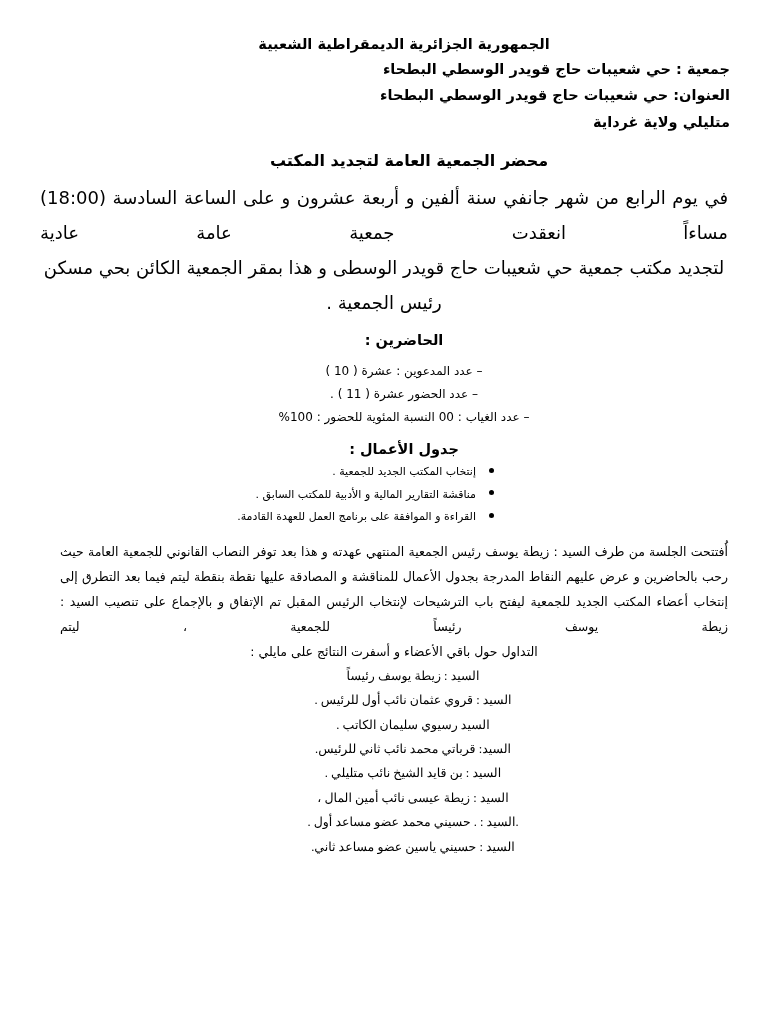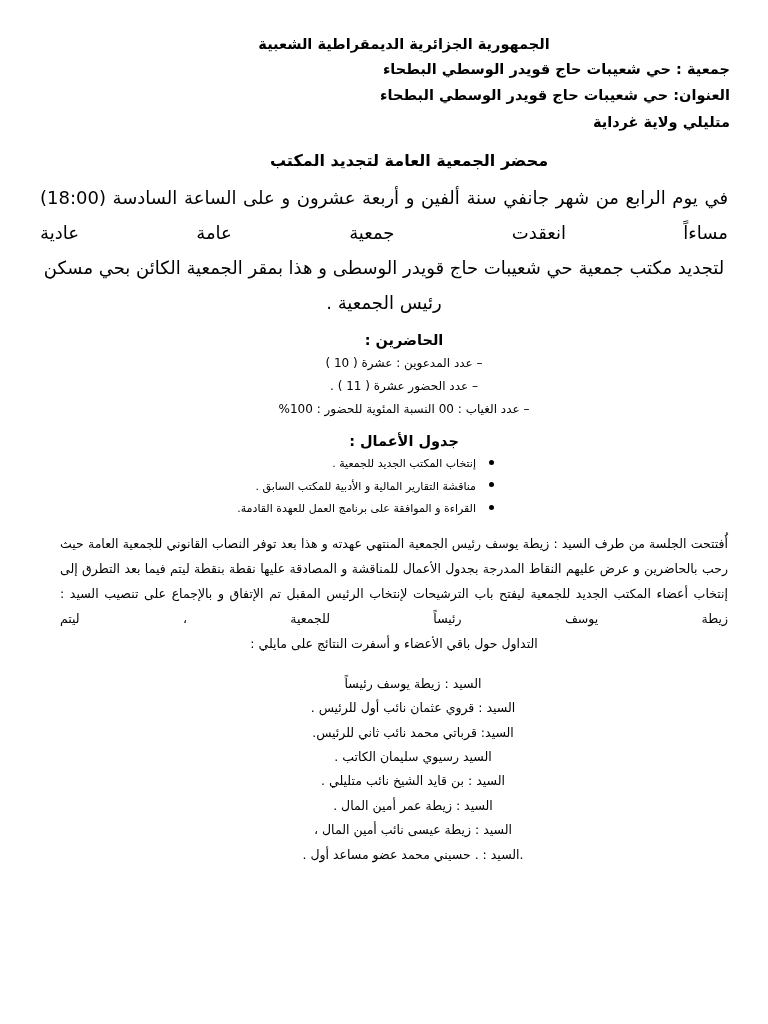--- a/index.html
+++ b/index.html
@@ -79,21 +79,21 @@
     font-weight: bold;
     font-size: 14.5px;
     text-align: center;
     margin-top: 12px;
     margin-bottom: 4px;
     padding-left: 40px;
   }
 
   .dash-list {
     list-style: none;
-    margin: 4px;
+    margin: 12px;
     padding: 0;
   }
   .dash-list li {
     font-size: 12px;
     line-height: 1.92;
     text-align: center;
     padding-left: 40px;
   }
 
   .agenda-list {
@@ -129,22 +129,23 @@
     margin-left: 20px;
   }
   .body-par .tail {
     display: block;
     text-align: right;
     text-align-last: center;
   }
 
   .members-list {
     list-style: none;
-    margin: 16px;
-    padding: 0;
+    margin: 0;
+    padding: 0;
+    font-family: Liberation Serif, serif;
   }
   .members-list li {
     font-size: 12.5px;
     line-height: 1.95;
     text-align: center;
     padding-left: 58px;
   }
 </style>
 </head>
 <body>
@@ -191,22 +192,21 @@
   <div class="body-par">
     <span>أُفتتحت الجلسة من طرف السيد : زيطة يوسف رئيس الجمعية المنتهي عهدته و هذا بعد توفر النصاب القانوني للجمعية العامة حيث رحب</span>
     <span>بالحاضرين و عرض عليهم النقاط المدرجة بجدول الأعمال للمناقشة و المصادقة عليها نقطة بنقطة ليتم فيما بعد التطرق إلى إنتخاب أعضاء المكتب</span>
     <span>الجديد للجمعية ليفتح باب الترشيحات لإنتخاب الرئيس المقبل تم الإتفاق و بالإجماع على تنصيب السيد : زيطة يوسف رئيساً للجمعية ، ليتم</span>
     <span class="tail">التداول حول باقي الأعضاء و أسفرت النتائج على مايلي :</span>
   </div>
 
   <ul class="members-list">
     <li>السيد : زيطة يوسف رئيساً</li>
     <li>السيد : قروي عثمان نائب أول للرئيس .</li>
+    <li>السيد رسيوي سليمان الكاتب .</li>
     <li>السيد: قرباتي محمد نائب ثاني للرئيس.</li>
-    <li>السيد رسيوي سليمان الكاتب .</li>
     <li>السيد : بن قايد الشيخ نائب متليلي .</li>
-    <li>السيد : زيطة عمر أمين المال .</li>
     <li>السيد : زيطة عيسى نائب أمين المال ،</li>
     <li>.السيد : . حسيني محمد عضو مساعد أول .</li>
     <li>السيد : حسيني ياسين عضو مساعد ثاني.</li>
   </ul>
 
 </div>
 
 </body></html>

